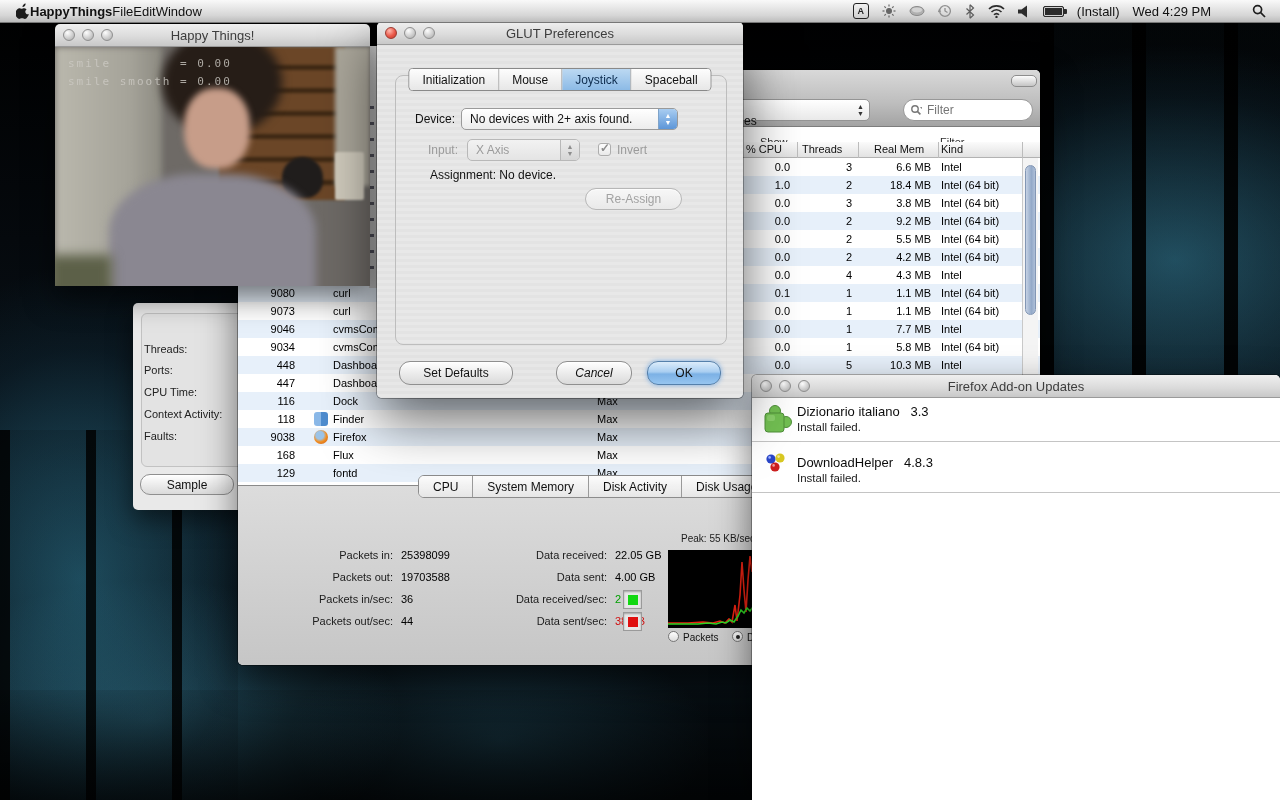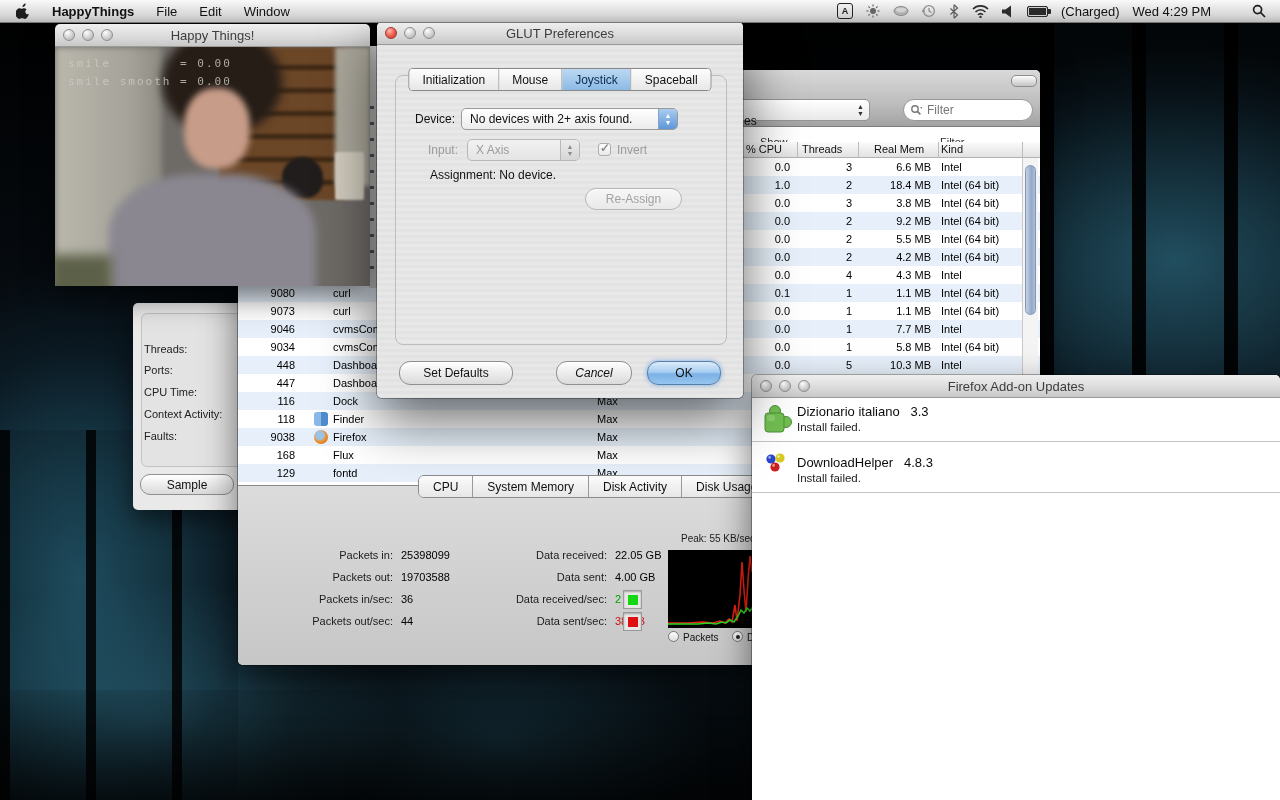--- a/index.html
+++ b/index.html
@@ -15,21 +15,21 @@
   .mull-r{position:absolute;left:1040px;top:22px;right:0;bottom:0;
     background:repeating-linear-gradient(90deg, rgba(0,0,0,.92) 0 14px, rgba(10,20,26,.25) 14px 92px);}
   .mull-l{position:absolute;left:0;top:430px;width:238px;bottom:0;
     background:repeating-linear-gradient(90deg, rgba(0,0,0,.85) 0 10px, rgba(10,20,26,.2) 10px 86px);}
   .floor{position:absolute;left:0;top:690px;right:0;bottom:0;
     background:linear-gradient(rgba(0,0,0,.1),rgba(0,0,0,.7));}
   
   #menubar{position:absolute;left:0;top:0;width:1280px;height:22px;z-index:20;
     background:linear-gradient(#f9f9f9,#d6d6d6 70%,#bcbcbc);border-bottom:1px solid #777;
     display:flex;align-items:center;font-size:13px;color:#111;}
-  #menubar .left{display:flex;align-items:center;gap:22px;padding-left:16px;}
+  #menubar .left{display:flex;align-items:center;padding-left:16px;}
   #menubar .right{margin-left:auto;display:flex;align-items:center;gap:13px;padding-right:14px;}
   .appname{font-weight:bold;}
   .mb-ic{display:inline-flex;align-items:center;justify-content:center;height:16px;}
   .kb-ic{width:14px;height:14px;border:1.6px solid #222;border-radius:3px;font-size:9px;font-weight:bold;
     display:flex;align-items:center;justify-content:center;color:#222;}
   .batt{width:19px;height:9px;border:1.5px solid #2a2a2a;border-radius:2px;position:relative;background:#2a2a2a;box-shadow:inset 0 0 0 1px #cfcfcf;}
   .batt::after{content:"";position:absolute;right:-4px;top:2px;width:2.5px;height:5px;background:#2a2a2a;border-radius:0 1px 1px 0;}
   
   .titlebar{height:22px;background:linear-gradient(#efefef,#dcdcdc 55%,#c8c8c8);
     border-bottom:1px solid #9a9a9a;border-radius:5px 5px 0 0;position:relative;
@@ -565,21 +565,21 @@
         <path d="M6 9.8 C7.5 8.3 9.5 8.3 11 9.8" fill="none"></path>
         <circle cx="8.5" cy="12" r="1.2" fill="#2c2c2c" stroke="none"></circle>
       </svg>
     </span>
     <span class="mb-ic">
       <svg width="12" height="13" viewBox="0 0 12 13" fill="#2c2c2c">
           <path d="M0 4.5 h3.5 L9 0.5 v12 L3.5 8.5 H0 z"></path>
         </svg>
     </span>
     <span class="mb-ic batt"></span>
-    <span>(Charged)</span>
+    <span>(Install)</span>
     <span>Wed 4:29 PM</span>
     <span class="mb-ic" style="margin-left:28px;">
       <svg width="14" height="14" viewBox="0 0 14 14" fill="none" stroke="#1e1e1e" stroke-width="1.7">
         <circle cx="5.6" cy="5.6" r="4"></circle>
           <line x1="8.7" y1="8.7" x2="13" y2="13"></line>
       </svg>
     </span>
   </div>
 </div>
 

